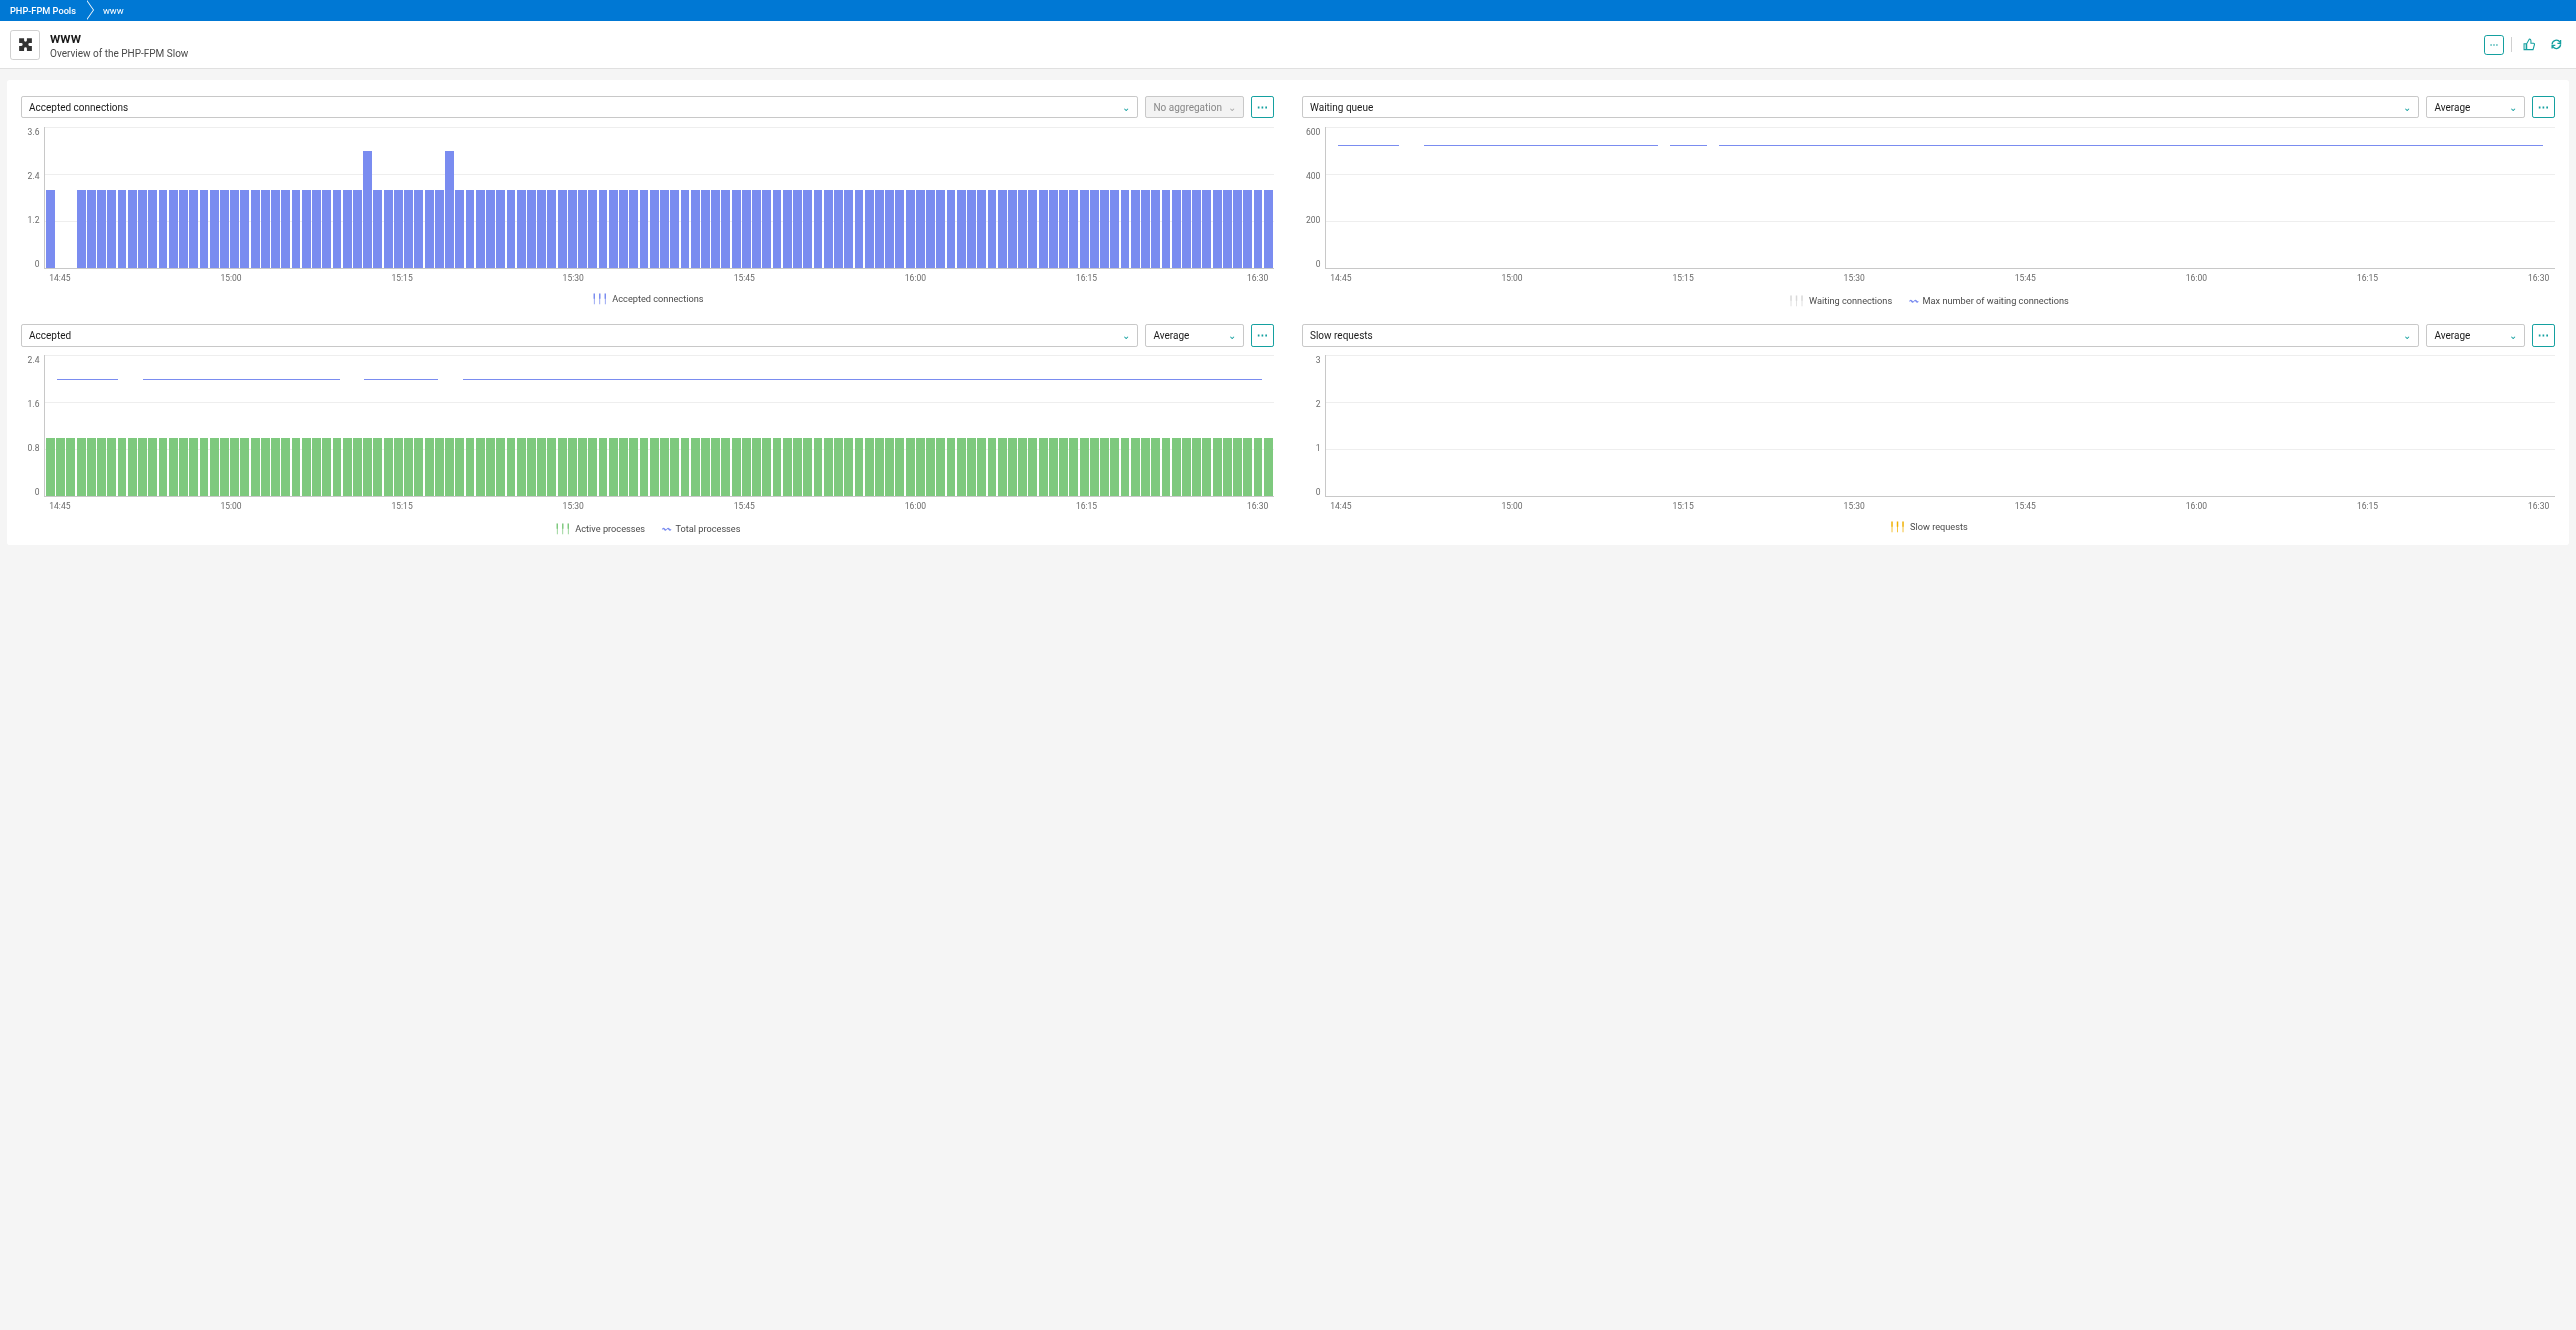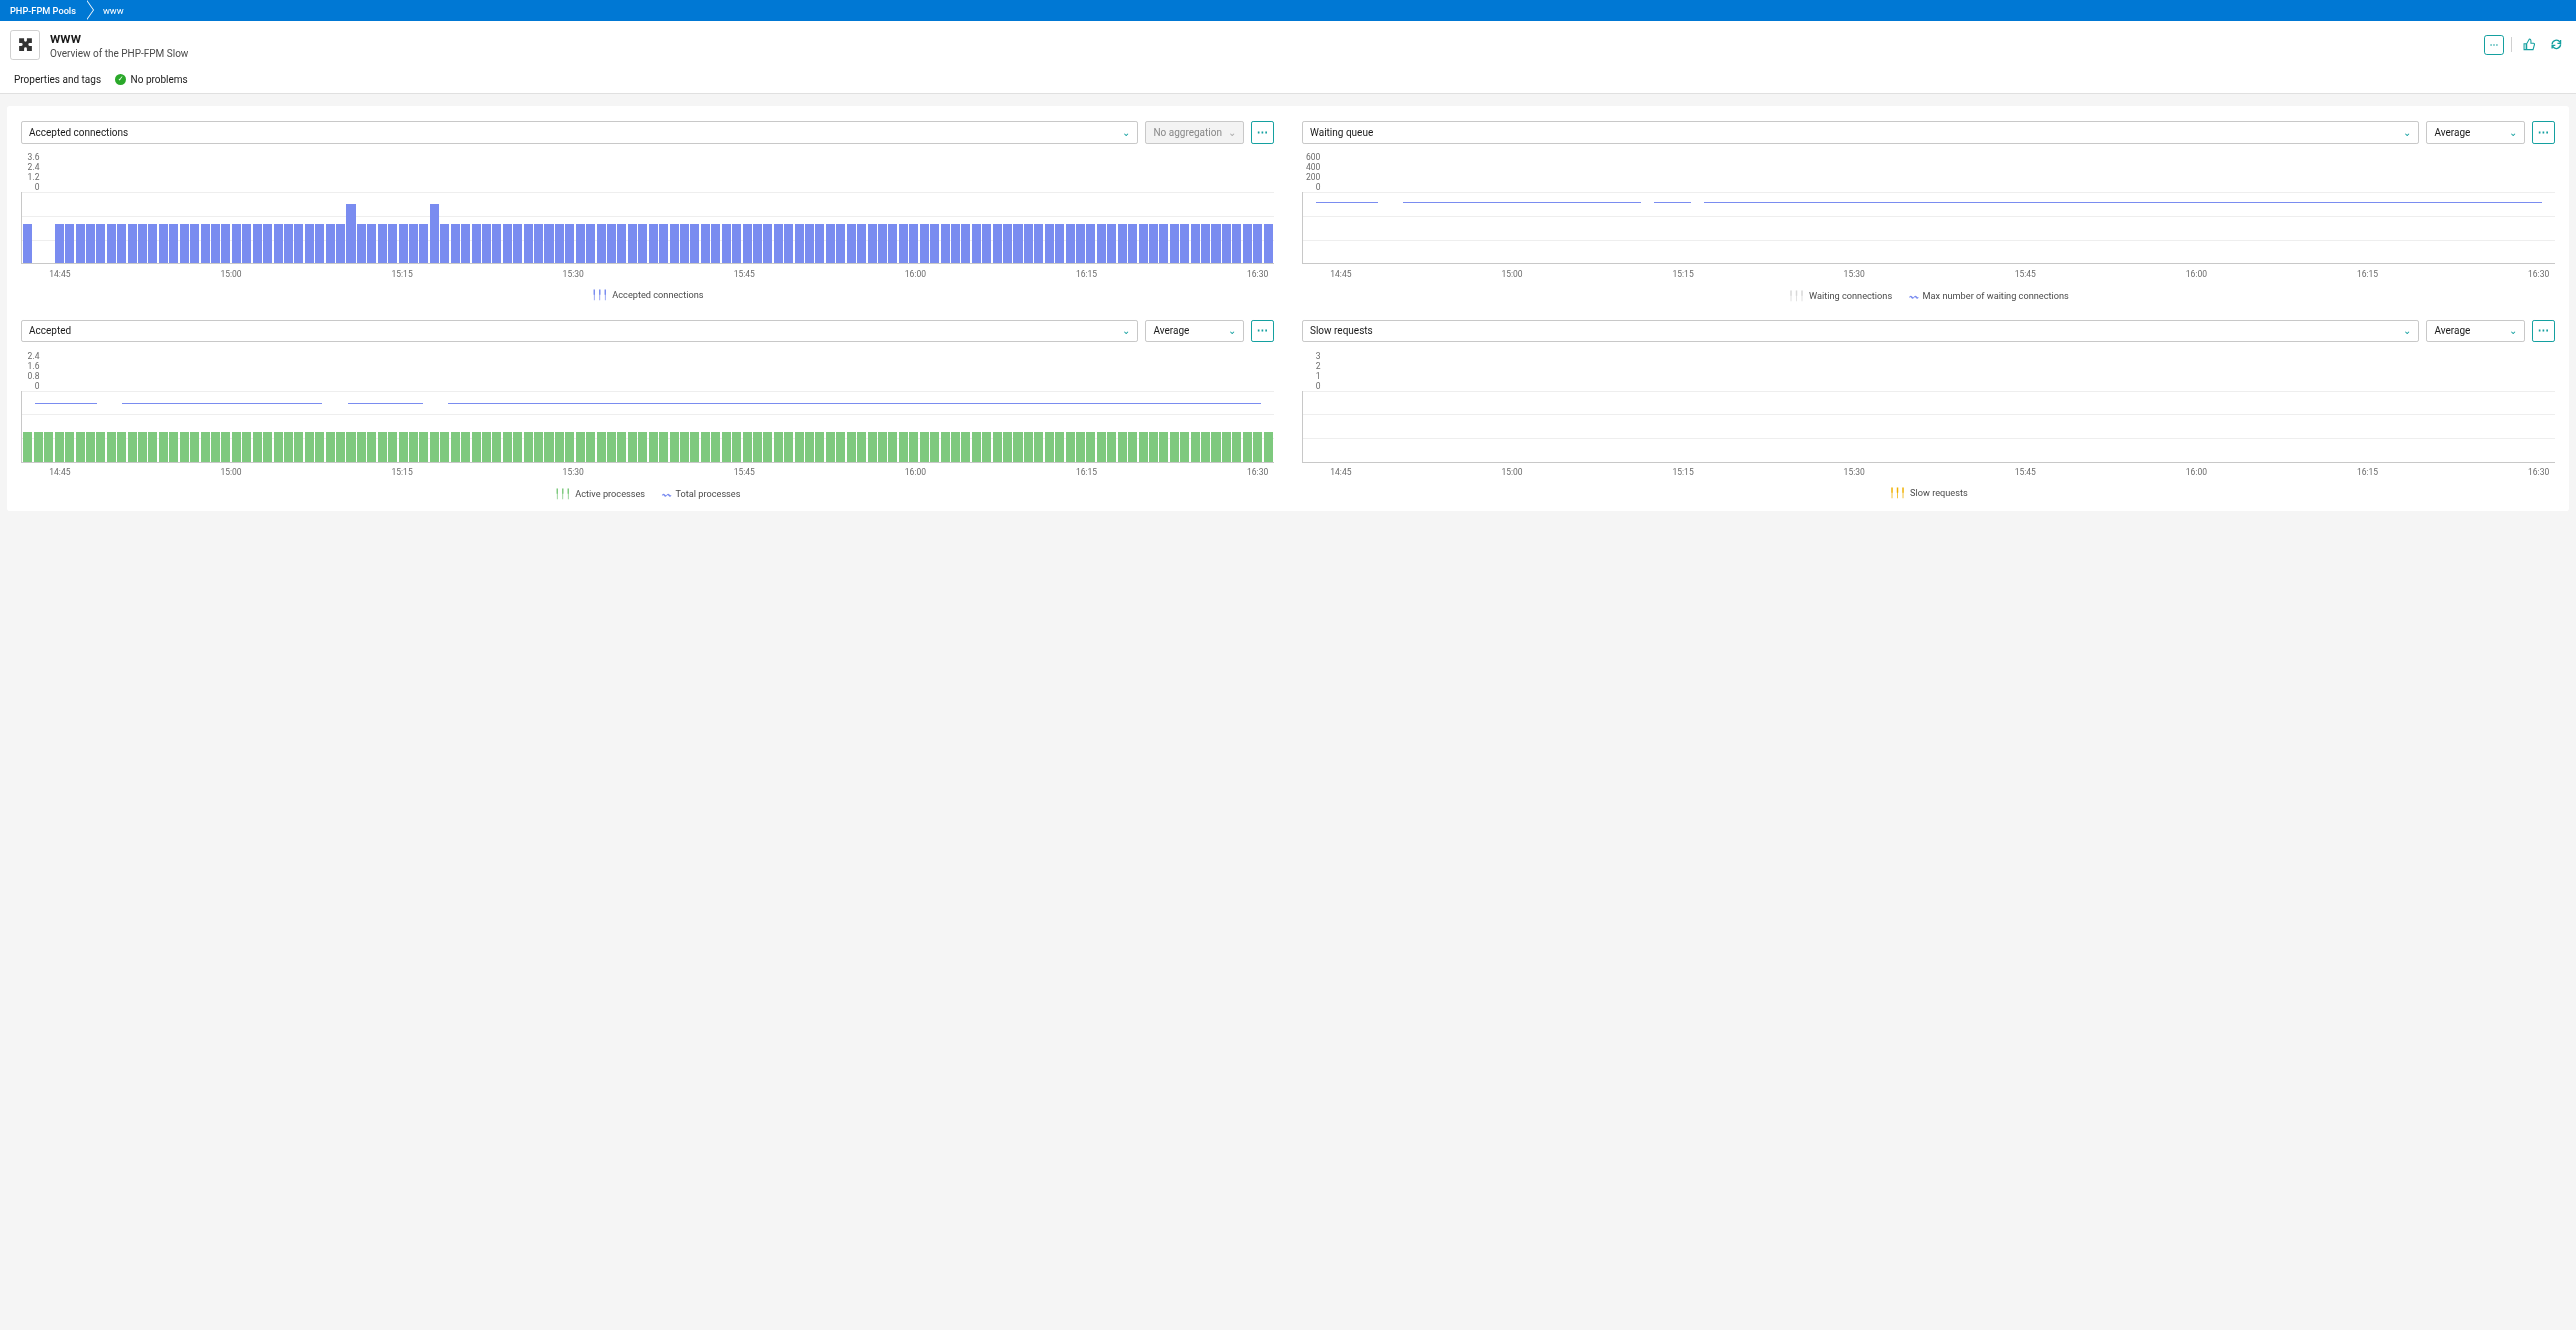--- a/index.html
+++ b/index.html
@@ -56,21 +56,21 @@
 .chart-grid { display: grid; grid-template-columns: 1fr 1fr; gap: 17px 28px; }
 .chart-block { }
 .chart-controls { display: flex; gap: 7px; align-items: center; margin-bottom: 8.5px; }
 .selector { flex: 0 0 auto; border: 0.7px solid #c8c8c8; border-radius: 2.1px; background: #fff; height: 22.6px; display: flex; align-items: center; justify-content: space-between; padding: 0 7px; font-size: 10px; cursor: pointer; min-width: 99px; }
 .selector.wide { flex: 1 1 auto; }
 .selector.disabled { background: #f3f3f3; color: #888; cursor: default; }
 .chev { color: #14a0a0; }
 .selector.disabled .chev { color: #aaa; }
 .more-btn { margin-left: auto; width: 22.6px; height: 22.6px; border: 0.7px solid #14a0a0; border-radius: 2.1px; background: #fff; display: flex; align-items: center; justify-content: center; cursor: pointer; color: #14a0a0; font-weight: bold; font-size: 11.3px; letter-spacing: 0.7px; }
 
-.chart-area { position: relative; height: 112px; display: flex; flex-direction: column; }
+.chart-area { position: relative; height: 142px; display: flex; }
 .y-axis { width: 22.6px; display: flex; flex-direction: column; justify-content: space-between; align-items: flex-end; padding-right: 4.2px; font-size: 8.5px; color: #6a6a6a; }
 .plot { flex: 1; position: relative; border-left: 0.7px solid #c8c8c8; border-bottom: 0.7px solid #c8c8c8; }
 .gridlines { position: absolute; inset: 0; }
 .gridlines div { position: absolute; left: 0; right: 0; border-top: 0.7px solid #eee; }
 .x-axis { display: flex; margin-left: 22.6px; margin-top: 4.2px; justify-content: space-between; font-size: 8.5px; color: #6a6a6a; padding: 0 5.7px; }
 .legend { display: flex; justify-content: center; gap: 17px; margin-top: 10px; font-size: 9.2px; color: #4a4a4a; }
 .legend-item { display: flex; align-items: center; gap: 4.2px; }
 .legend-swatch { display: inline-block; }
 
 .bars { position: absolute; inset: 0; display: flex; align-items: flex-end; gap: 1.4px; padding: 0 1.4px; }
@@ -113,27 +113,20 @@
             <path fill="none" stroke="currentColor" stroke-width="2" d="M7 22V11l5-9c1 0 3 1 3 3v5h5c1 0 2 1 1.7 2.3L19 22H7zm-5 0V11h4v11H2z"></path>
           </svg>
       </button>
       <button class="icon-btn plain">
         <svg width="12.7" height="12.7" viewBox="0 0 24 24">
             <path fill="none" stroke="currentColor" stroke-width="2.5" d="M20 4v6h-6M4 12a8 8 0 0 1 14.9-4M4 20v-6h6m10-2a8 8 0 0 1-14.9 4"></path>
           </svg>
       </button>
     </div>
   </div>
-  <div class="subheader">
-    <span>Properties and tags</span>
-    <span class="status">
-      <span class="status-dot">✓</span>
-      <span>No problems</span>
-    </span>
-  </div>
 </div>
 
 <div class="content">
   <div class="card">
 
     <div class="chart-grid">
 
       <div class="chart-block">
         <div class="chart-controls">
           <div class="selector wide">

